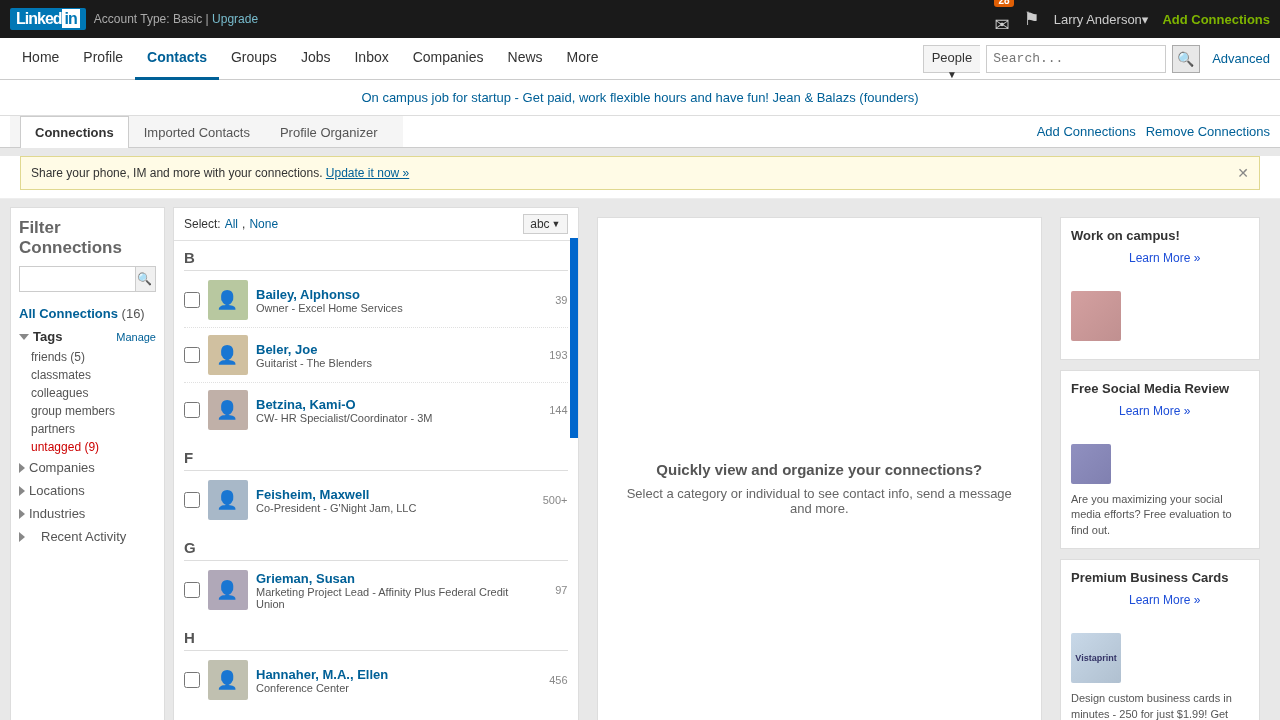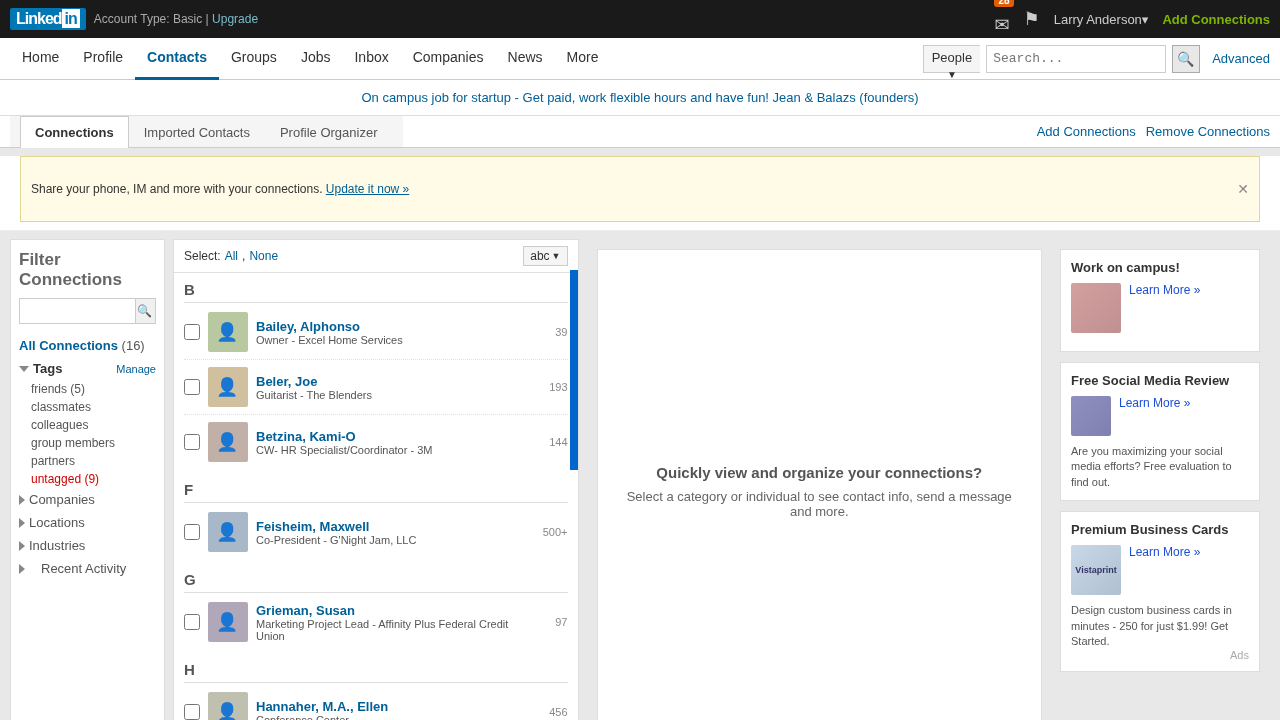--- a/index.html
+++ b/index.html
@@ -139,21 +139,21 @@
     }
     #tabs-right { margin-left: auto; display: flex; align-items: center; gap: 10px; padding-bottom: 8px; }
     #add-conn-link { color: #006097; font-size: 13px; text-decoration: none; }
     #remove-conn-link { color: #006097; font-size: 13px; text-decoration: none; }
 
     
     #share-banner {
       background: #fffbe6;
       border: 1px solid #e0d890;
       margin: 8px 10px;
-      padding: 24px 10px;
+      padding: 8px 10px;
       font-size: 12px;
       display: flex;
       justify-content: space-between;
       align-items: center;
     }
     #share-banner a { color: #006097; }
     #share-banner-close { cursor: pointer; color: #888; font-size: 14px; }
 
     
     #filter-sidebar {
@@ -311,20 +311,21 @@
     }
     .ad-box h4 { font-size: 13px; font-weight: bold; color: #333; margin-bottom: 8px; }
     .ad-box-inner { display: flex; gap: 8px; align-items: flex-start; margin-bottom: 8px; }
     .ad-thumb {
       width: 50px;
       height: 50px;
       background: #ccc;
       flex-shrink: 0;
       border-radius: 2px;
       overflow: hidden;
+      margin-top: 40px;
     }
     .ad-learn-more { color: #1d4ed8; font-size: 12px; text-decoration: none; text-align: center; }
     .ad-desc { font-size: 11px; color: #555; line-height: 1.4; }
     .ads-label { font-size: 11px; color: #aaa; text-align: right; }
 
     
     #connections-list-area::-webkit-scrollbar { width: 8px; }
     #connections-list-area::-webkit-scrollbar-track { background: #f0f0f0; }
     #connections-list-area::-webkit-scrollbar-thumb { background: #06c; border-radius: 0; }
 

